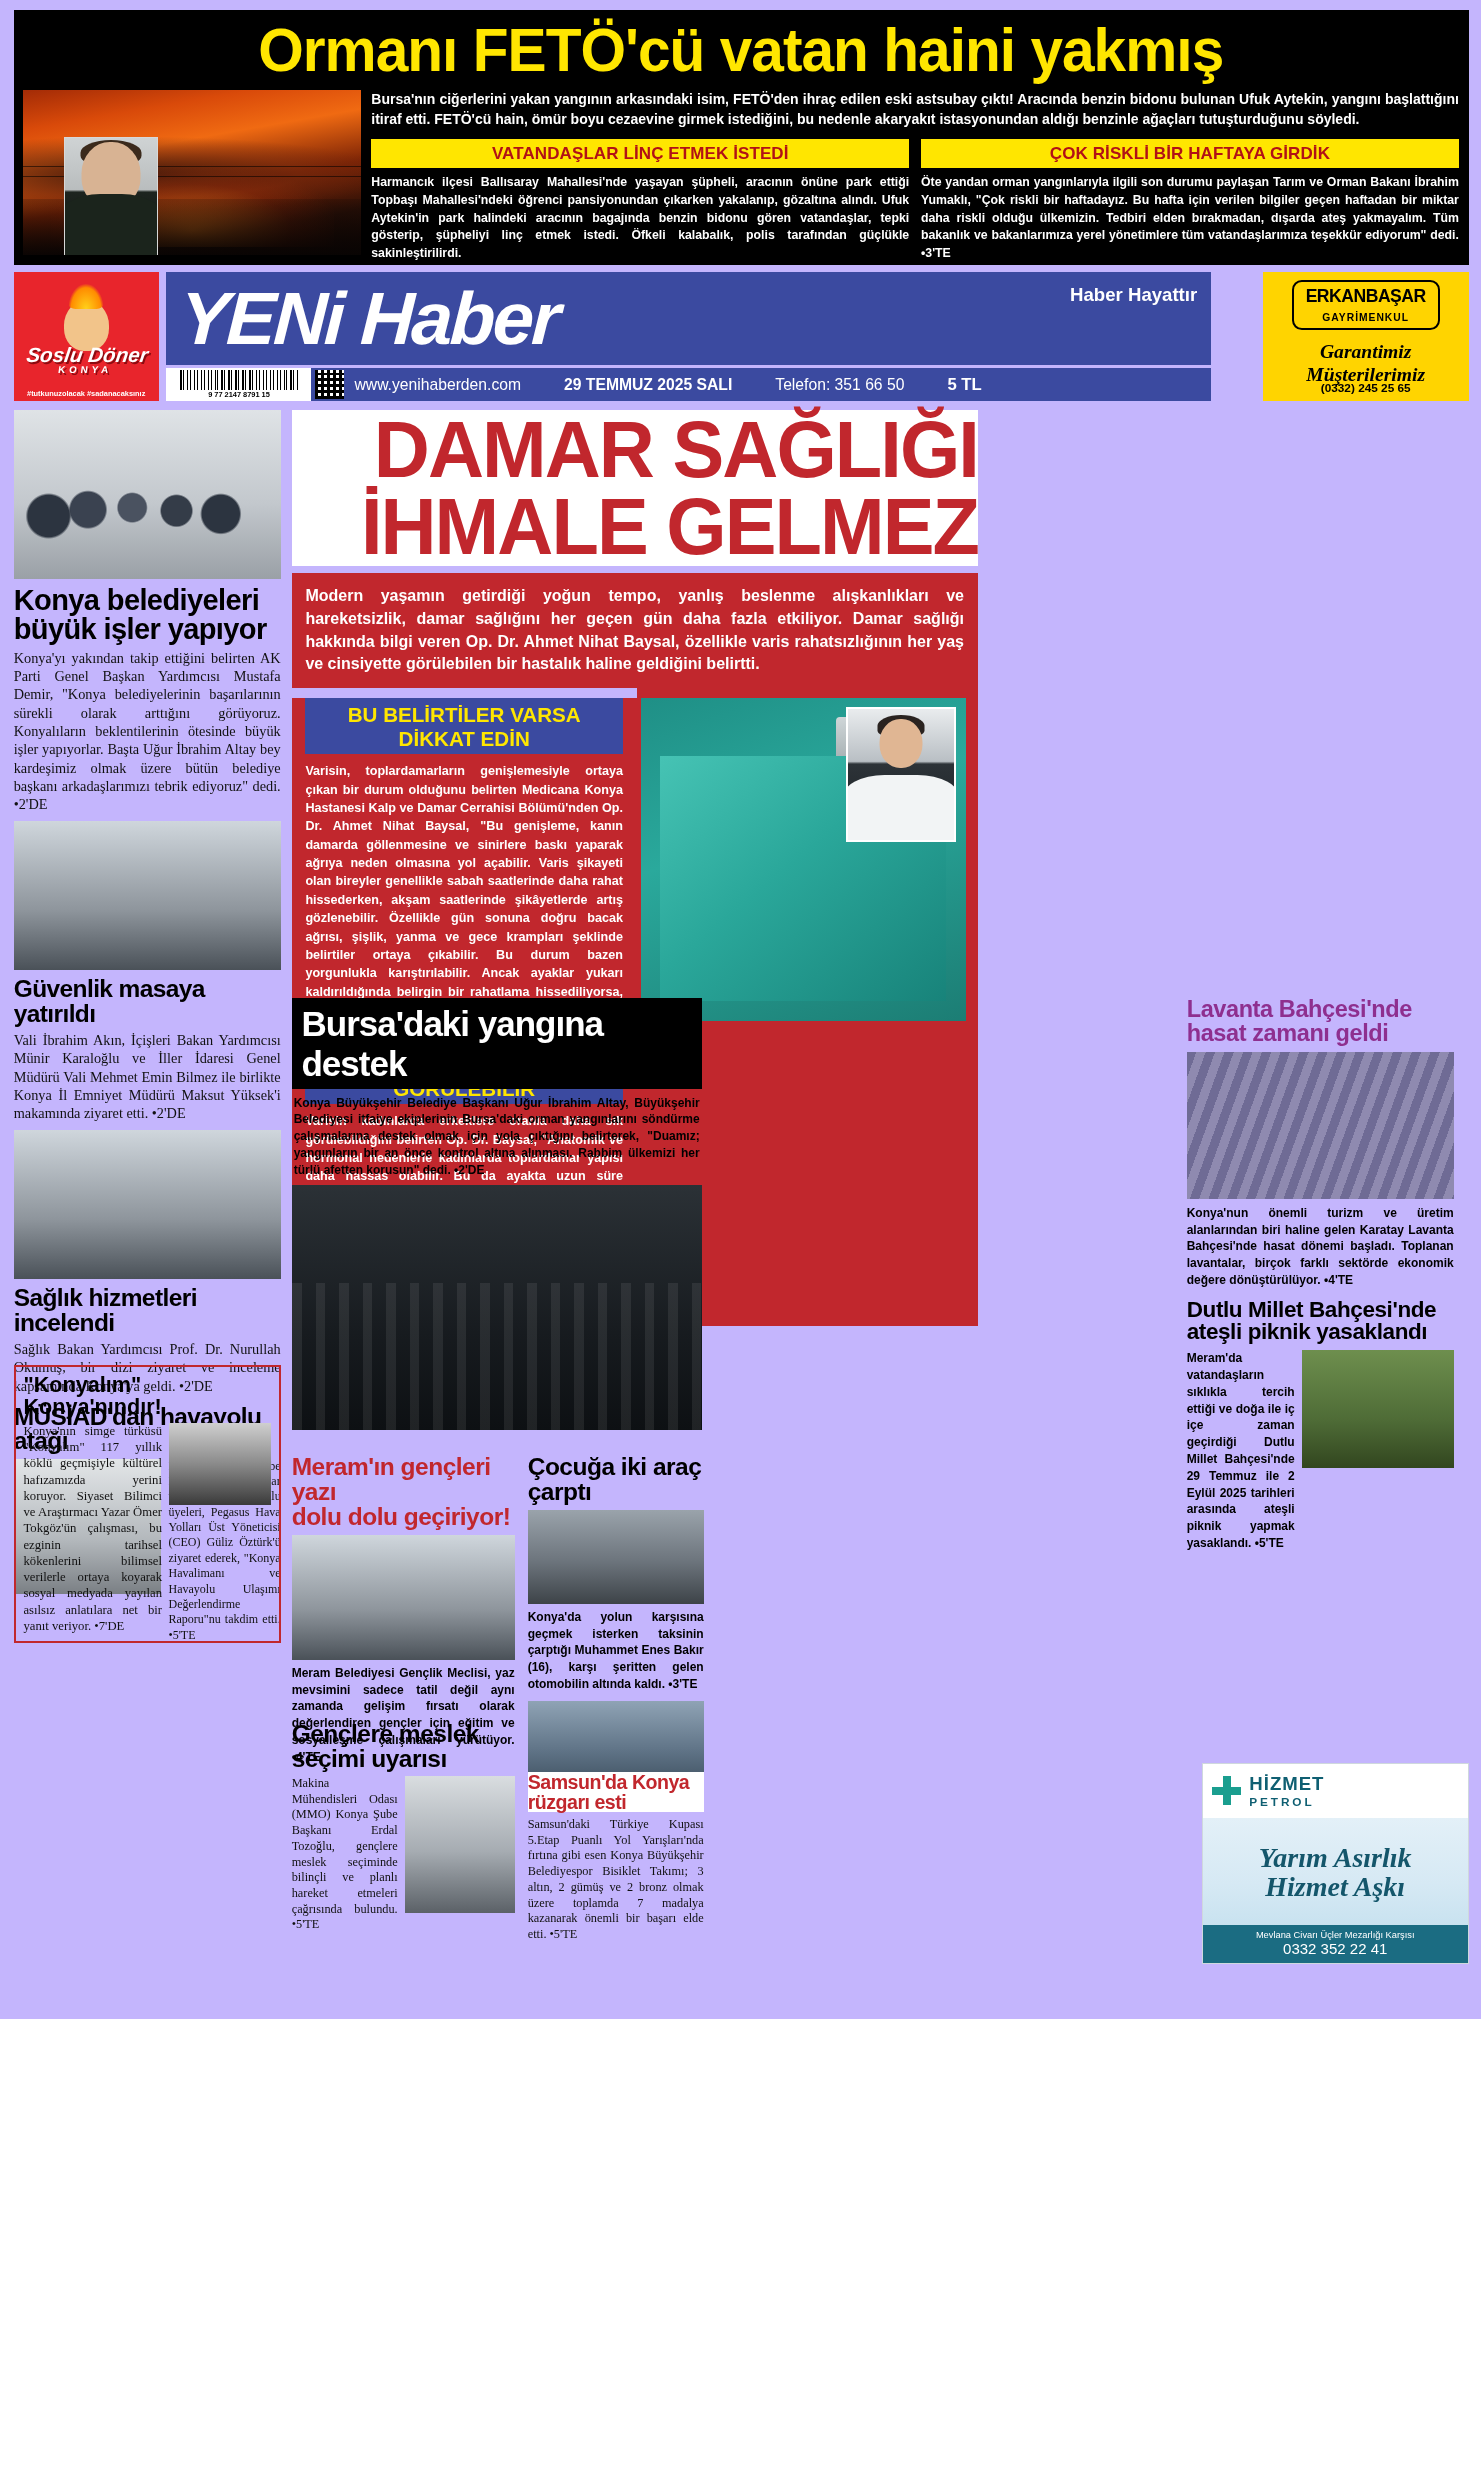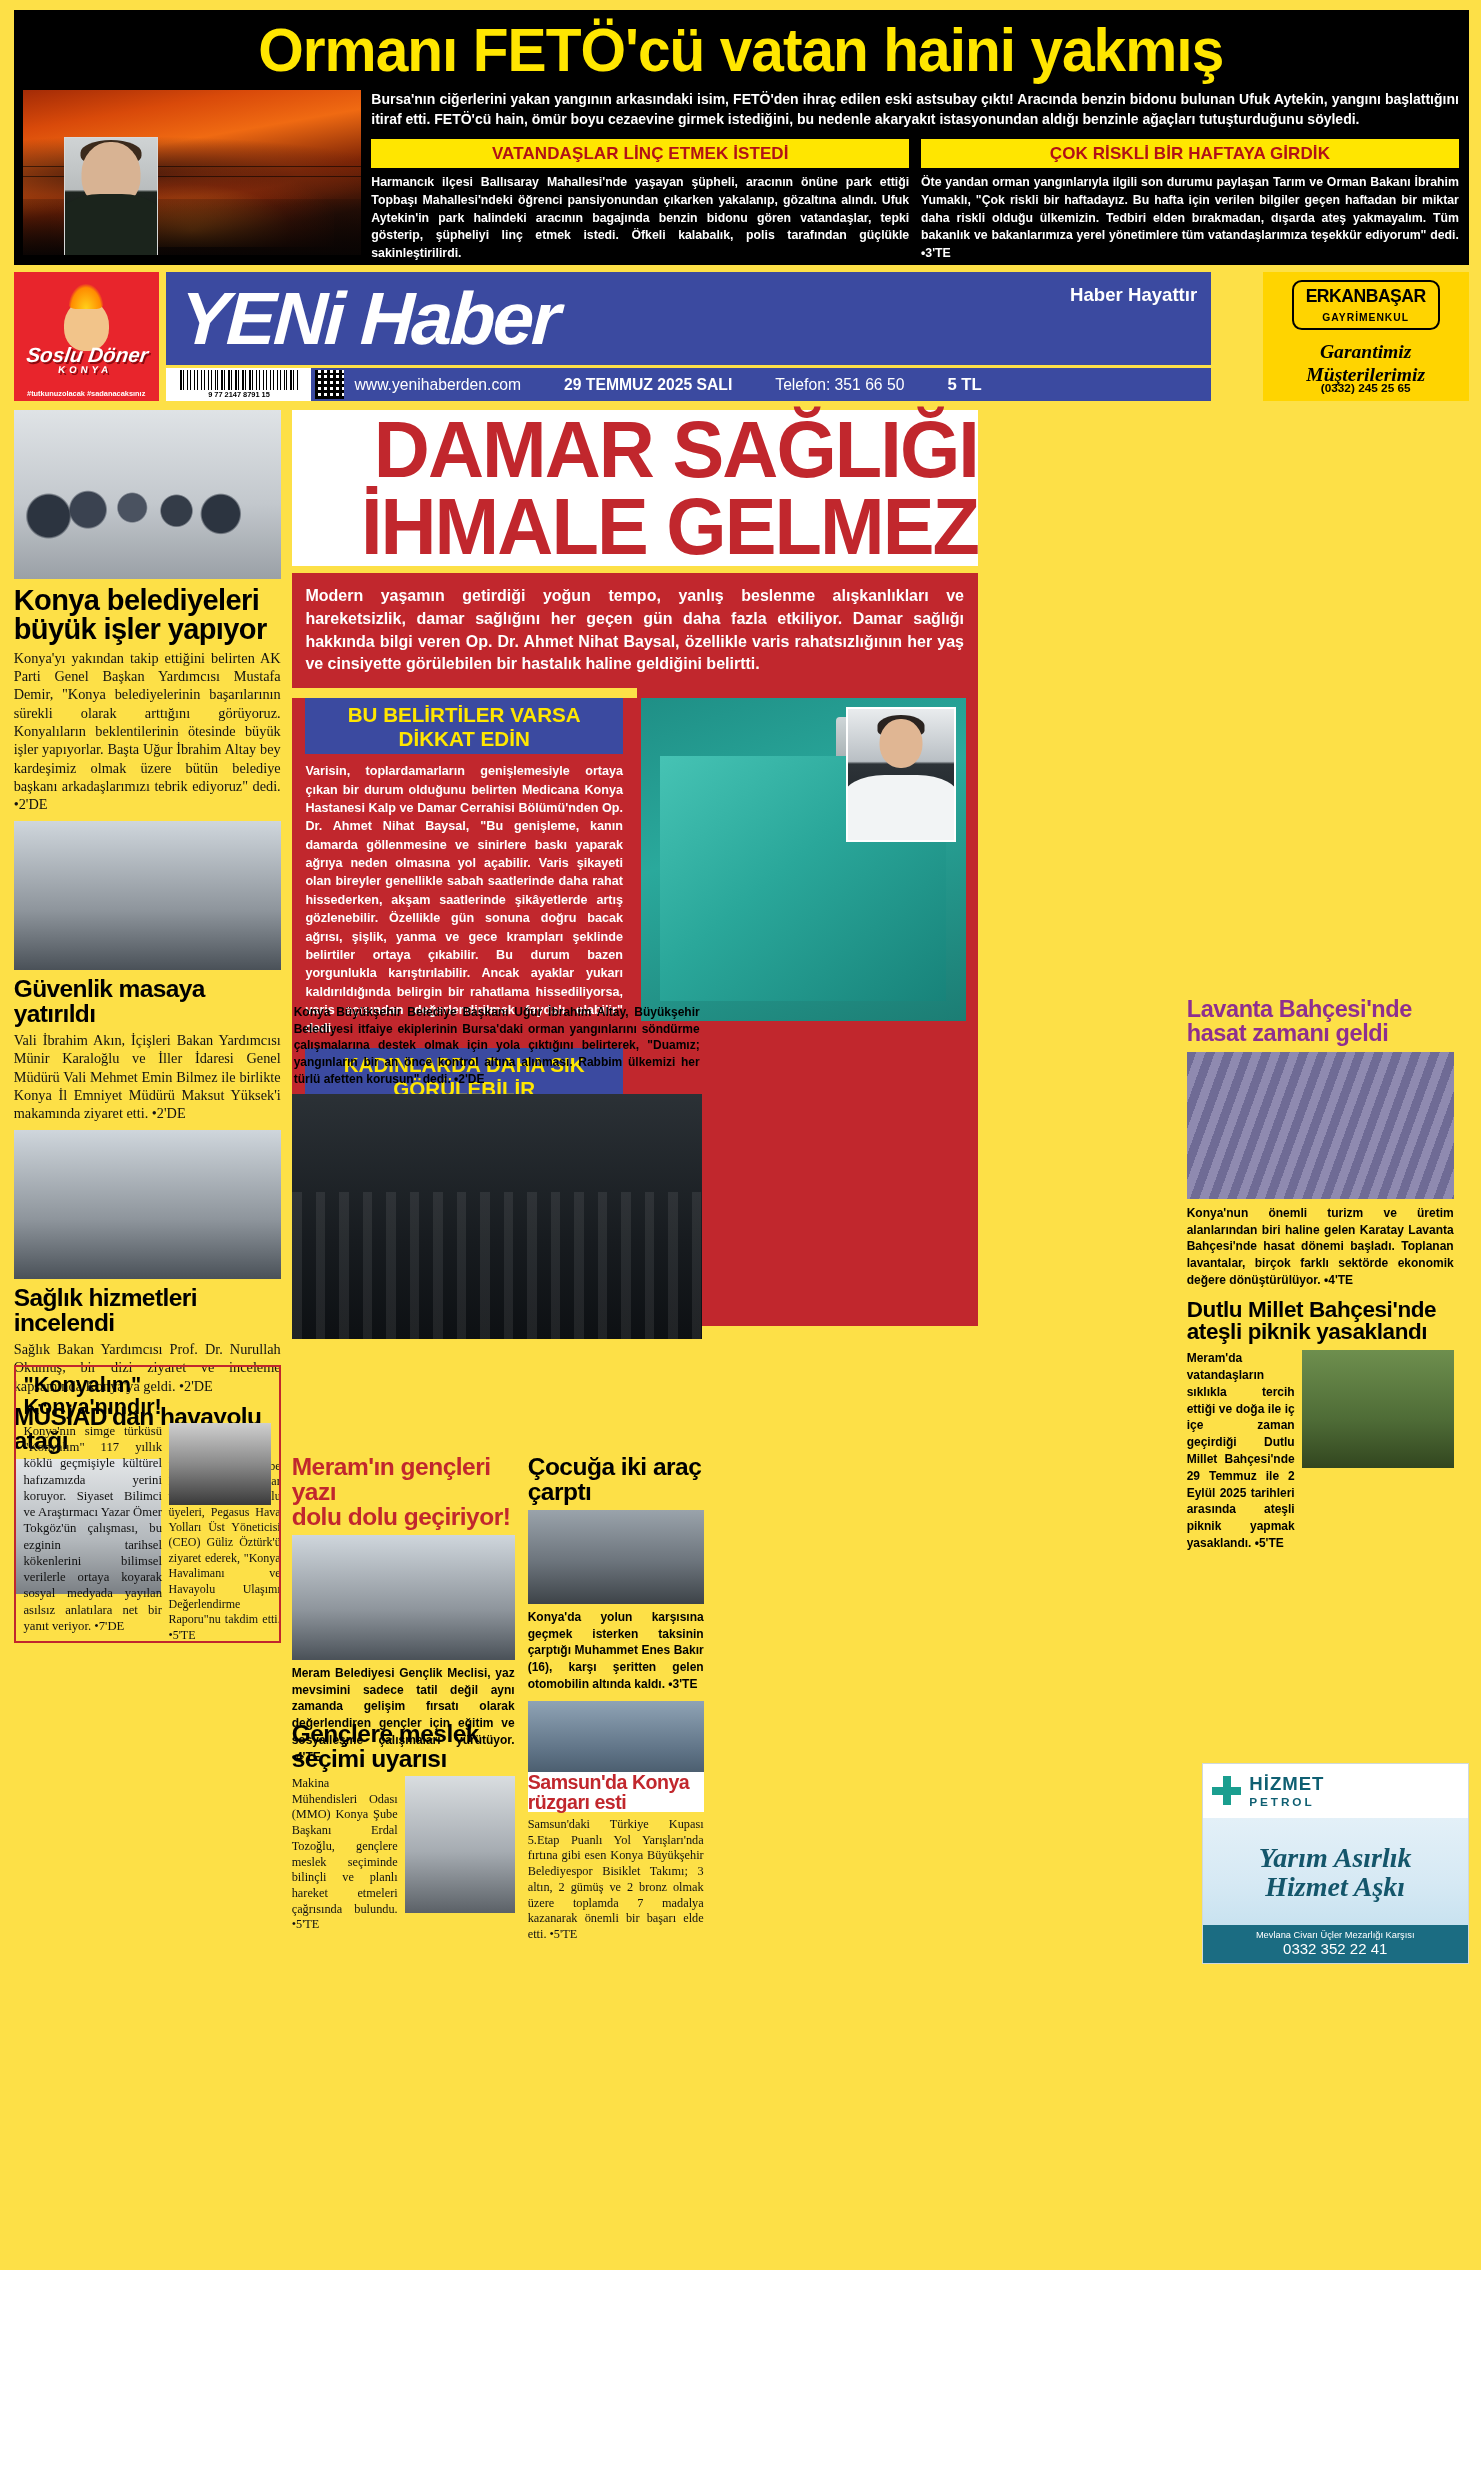--- a/index.html
+++ b/index.html
@@ -2,21 +2,21 @@
 <html lang="tr"><head>
 <meta charset="utf-8">
 <style>
   * { box-sizing: border-box; margin: 0; padding: 0; }
   body {
     width: 1482px; height: 2478px;
     background: #ffffff;
     font-family: "Liberation Sans", sans-serif;
     overflow: hidden;
   }
-  .page { width: 1482px; height: 2270px; position: relative; background: #fde047; }
+  .page { width: 1482px; height: 2019px; position: relative; background: #c4b5fd; }
 
   
   .topbanner {
     position: absolute; left: 13.7px; top: 9.8px; width: 1455px; height: 255px;
     background: #000; padding: 7.8px 9.8px 5.9px 9.8px;
   }
   .top-head {
     color: #ffe600; font-weight: 900; font-size: 61px; line-height: 1.0;
     letter-spacing: -1px; text-align: center;
     font-family: "Liberation Sans", sans-serif;
@@ -473,20 +473,21 @@
               <div class="c"></div>
               <div class="h"></div>
               <div class="f"></div>
             </div>
           </div>
         </div>
       </div>
     </div>
 
     <div class="bursa" style="top:588px">
+      <div class="hd">Bursa'daki yangına destek</div>
       <div class="tx">Konya Büyükşehir Belediye Başkanı Uğur İbrahim Altay, Büyükşehir Belediyesi itfaiye ekiplerinin Bursa'daki orman yangınlarını söndürme çalışmalarına destek olmak için yola çıktığını belirterek, "Duamız; yangınların bir an önce kontrol altına alınması. Rabbim ülkemizi her türlü afetten korusun" dedi. •2'DE</div>
       <div class="img"></div>
     </div>
 
     <div class="colR" style="top:588px">
       <h3 class="rh">
         <span>Lavanta Bahçesi'nde</span><br>
         <span>hasat zamanı geldi</span>
       </h3>
       <div class="lav"></div>

